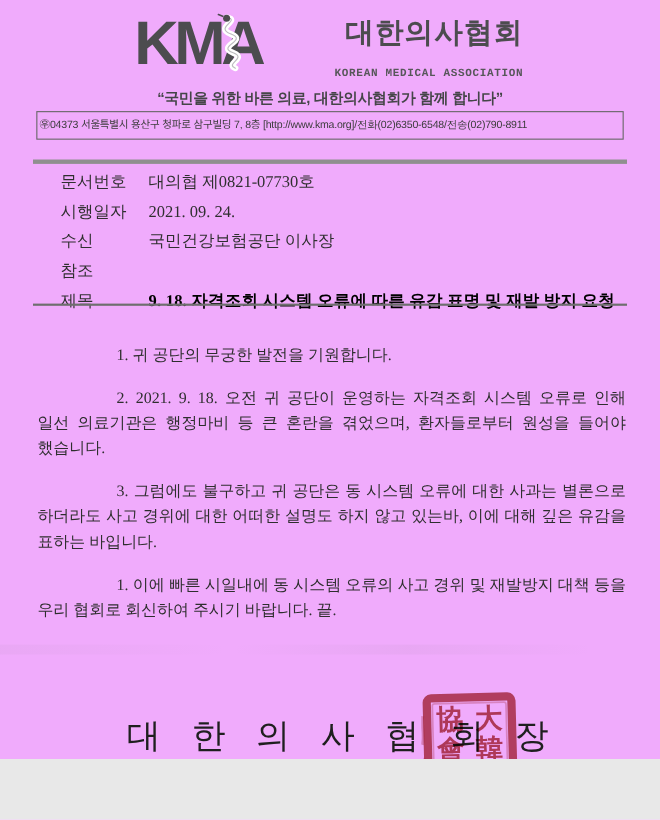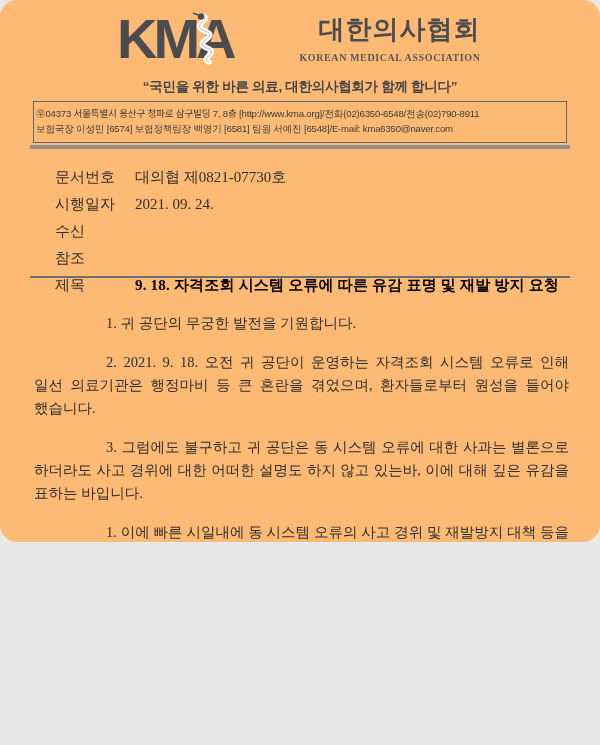--- a/index.html
+++ b/index.html
@@ -1,54 +1,54 @@
 <!DOCTYPE html>
 <html><head>
 <meta charset="utf-8">
 <style>
   html,body { margin:0; padding:0; background:#e8e8e8; }
   .page {
-    position:relative; width:600px; height:542px; margin:0 auto;
-    background:#fdba74; overflow:hidden;
-    font-family:"Liberation Serif","DejaVu Serif",serif; color:#333;border-radius:17px;
+    position:relative; width:600px; height:690px; margin:0 auto;
+    background:#f0abfc; overflow:hidden;
+    font-family:"Liberation Serif","DejaVu Serif",serif; color:#333;
   }
 
   
   .letterhead { position:absolute; top:12px; left:0; right:0; text-align:center; }
   .logo-row { display:inline-flex; align-items:flex-start; gap:10px; }
   .logo-mark { display:block; }
   .org-names { text-align:left; padding-top:4px; }
   .org-ko {
     font-family:"Liberation Sans","DejaVu Sans",sans-serif;
     font-weight:bold; font-size:26px; line-height:1; color:#4c4c4f; letter-spacing:1px;text-align:right;
   }
   .org-en {
-    font-family:Liberation Serif, serif;
-    font-weight:bold; font-size:10px; color:#57575a; letter-spacing:0.6px; margin-top:10px;
+    font-family:Liberation Mono, monospace;
+    font-weight:bold; font-size:10px; color:#57575a; letter-spacing:0.6px; margin-top:20px;
   }
   .slogan {
     margin-top:8px; font-family:"Liberation Sans","DejaVu Sans",sans-serif;
     font-weight:bold; font-size:13.5px; color:#454548; letter-spacing:-0.3px;text-align:center;
   }
 
   
   .contact-box {
     position:absolute; top:101px; left:33px; right:33px;
     border:1.3px solid #666; padding:4px 2px 5px;
     font-family:"Liberation Sans","DejaVu Sans",sans-serif;
     font-size:9.6px; line-height:1.6; text-align:left; color:#3c3c3c;
     letter-spacing:-0.2px;
   }
   .rule-thick {
     position:absolute; top:145px; left:30px; right:30px; height:3.5px;
     background:#8f8f8f;
   }
 
   
-  .meta { position:absolute; top:168px; left:55px; right:33px; font-size:15px; color:#2f2f2f; }
+  .meta { position:absolute; top:156px; left:55px; right:33px; font-size:15px; color:#2f2f2f; }
   .meta-row { display:flex; align-items:baseline; margin-bottom:8px; min-height:16px; }
   .meta-label {
     display:inline-block; width:64px; text-align:justify; text-align-last:justify;
     flex:0 0 64px; color:#2f2f2f;
   }
   .meta-value { margin-left:16px; }
   .meta-value.subject { font-weight:bold; color:#000; letter-spacing:0.2px; }
   .title-rule {
     position:absolute; top:276px; left:30px; right:30px; height:2px; background:#6e6e6e;
   }
@@ -104,35 +104,35 @@
       <div class="org-names">
         <div class="org-ko">대한의사협회</div>
         <div class="org-en">KOREAN MEDICAL ASSOCIATION</div>
       </div>
     </div>
     <div class="slogan">“국민을 위한 바른 의료, 대한의사협회가 함께 합니다”</div>
   </header>
 
   <div class="contact-box">
     <div>㉾04373 서울특별시 용산구 청파로 삼구빌딩 7, 8층 [http://www.kma.org]/전화(02)6350-6548/전송(02)790-8911</div>
-    <div>보험국장 이성민 [6574] 보험정책팀장 백영기 [6581] 팀원 서예진 [6548]/E-mail: kma6350@naver.com</div>
   </div>
   <div class="rule-thick"></div>
 
   <div class="meta">
     <div class="meta-row">
       <span class="meta-label">문서번호</span>
       <span class="meta-value">대의협 제0821-07730호</span>
     </div>
     <div class="meta-row">
       <span class="meta-label">시행일자</span>
       <span class="meta-value">2021. 09. 24.</span>
     </div>
     <div class="meta-row">
       <span class="meta-label">수신</span>
+      <span class="meta-value">국민건강보험공단 이사장</span>
     </div>
     <div class="meta-row">
       <span class="meta-label">참조</span>
       <span class="meta-value"></span>
     </div>
     <div class="meta-row">
       <span class="meta-label">제목</span>
       <span class="meta-value subject">9. 18. 자격조회 시스템 오류에 따른 유감 표명 및 재발 방지 요청</span>
     </div>
   </div>

